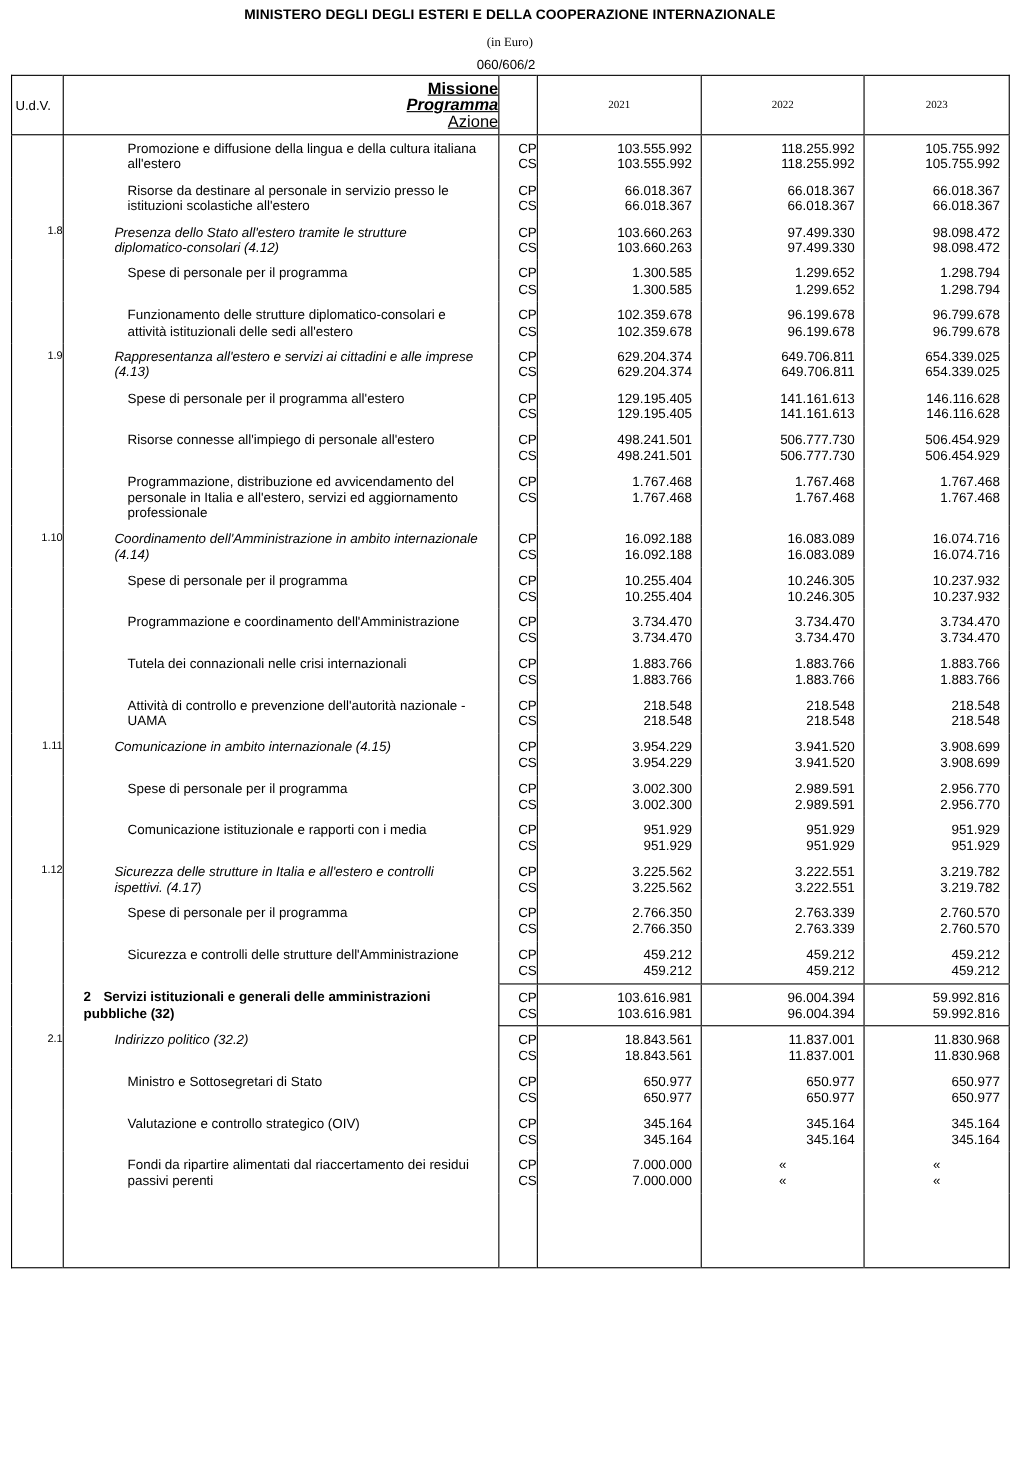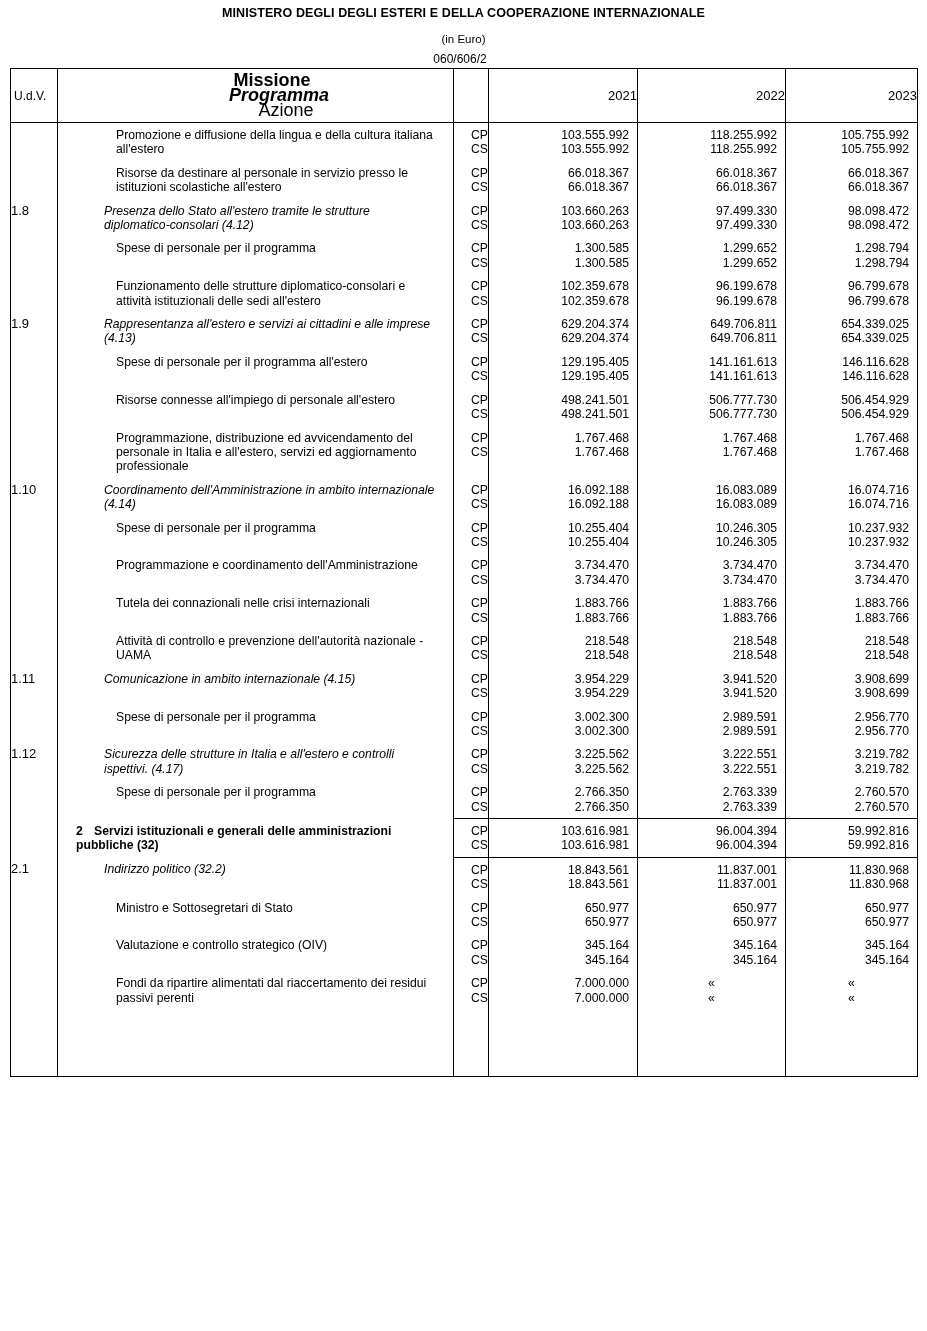--- a/index.html
+++ b/index.html
@@ -24,20 +24,21 @@
     font-size: 12.5px;
     font-weight: bold;
     letter-spacing: .1px;
     padding-top: 6px;
     line-height: 14px;
   }
   .currency-note {
     font-size: 11.5px;
     padding-top: 13px;
     line-height: 13px;
+    font-family: Liberation Serif, serif;
   }
   .page-code {
     text-align: center;
     font-size: 12px;
     padding-right: 7px;
     padding-top: 7px;
     line-height: 13px;
   }
 
   
@@ -65,46 +66,48 @@
   }
   .th-udv {
     border-right: 1.6px solid #000;
     font-size: 12px;
     text-align: left;
     padding-left: 3px !important;
     vertical-align: middle;
     margin-top: 16px;
   }
   .th-desc {
-    text-align: center;
+    text-align: right;
     padding: 4px 0 4px 33px !important;
     line-height: 15px;
-    font-size: 18px;
+    font-size: 15px;
+    text-decoration: underline;
   }
   .th-desc .lvl-missione  { font-weight: bold; }
   .th-desc .lvl-programma { font-weight: bold; font-style: italic; padding-left: 14px; display: block; }
   .th-desc .lvl-azione    { padding-left: 28px; display: block; }
   .th-type { border-left: 1.6px solid #000; }
   .th-year {
     border-left: 1.6px solid #000;
-    text-align: right;
-    font-size: 13px;
+    text-align: center;
+    font-size: 10px;
+    font-family: Liberation Serif, serif;
   }
 
   
   tbody td {
     padding: 0;
     vertical-align: top;
     font-size: 12.2px;
     line-height: 14.4px;
   }
   td.udv {
     border-right: 1.6px solid #000;
-    text-align: left;
-    font-size: 13px;
+    text-align: right;
+    font-size: 10px;
     padding-top: 5px;
   }
   td.desc {
     padding: 5px 18px 4px 0;
     text-align: left;
   }
   td.types {
     border-left: 1.6px solid #000;
     text-align: right;
     padding: 5px 0 4px 5px;
@@ -360,20 +363,32 @@
         <td class="desc">Spese di personale per il programma</td>
         <td class="types">CP
 CS</td>
         <td class="amount">3.002.300
 3.002.300</td>
         <td class="amount">2.989.591
 2.989.591</td>
         <td class="amount">2.956.770
 2.956.770</td>
       </tr>
+      <tr class="row-azione">
+        <td class="udv"></td>
+        <td class="desc">Comunicazione istituzionale e rapporti con i media</td>
+        <td class="types">CP
+CS</td>
+        <td class="amount">951.929
+951.929</td>
+        <td class="amount">951.929
+951.929</td>
+        <td class="amount">951.929
+951.929</td>
+      </tr>
       <tr class="row-programma">
         <td class="udv">1.12</td>
         <td class="desc">Sicurezza delle strutture in Italia e all'estero e controlli ispettivi.     (4.17)</td>
         <td class="types">CP
 CS</td>
         <td class="amount">3.225.562
 3.225.562</td>
         <td class="amount">3.222.551
 3.222.551</td>
         <td class="amount">3.219.782
@@ -384,20 +399,32 @@
         <td class="desc">Spese di personale per il programma</td>
         <td class="types">CP
 CS</td>
         <td class="amount">2.766.350
 2.766.350</td>
         <td class="amount">2.763.339
 2.763.339</td>
         <td class="amount">2.760.570
 2.760.570</td>
       </tr>
+      <tr class="row-azione">
+        <td class="udv"></td>
+        <td class="desc">Sicurezza e controlli delle strutture dell'Amministrazione</td>
+        <td class="types">CP
+CS</td>
+        <td class="amount">459.212
+459.212</td>
+        <td class="amount">459.212
+459.212</td>
+        <td class="amount">459.212
+459.212</td>
+      </tr>
       <tr class="row-missione">
         <td class="udv"></td>
         <td class="desc"><span class="code-num">2</span><span>Servizi istituzionali e generali delle amministrazioni pubbliche     (32)</span></td>
         <td class="types">CP
 CS</td>
         <td class="amount">103.616.981
 103.616.981</td>
         <td class="amount">96.004.394
 96.004.394</td>
         <td class="amount">59.992.816

